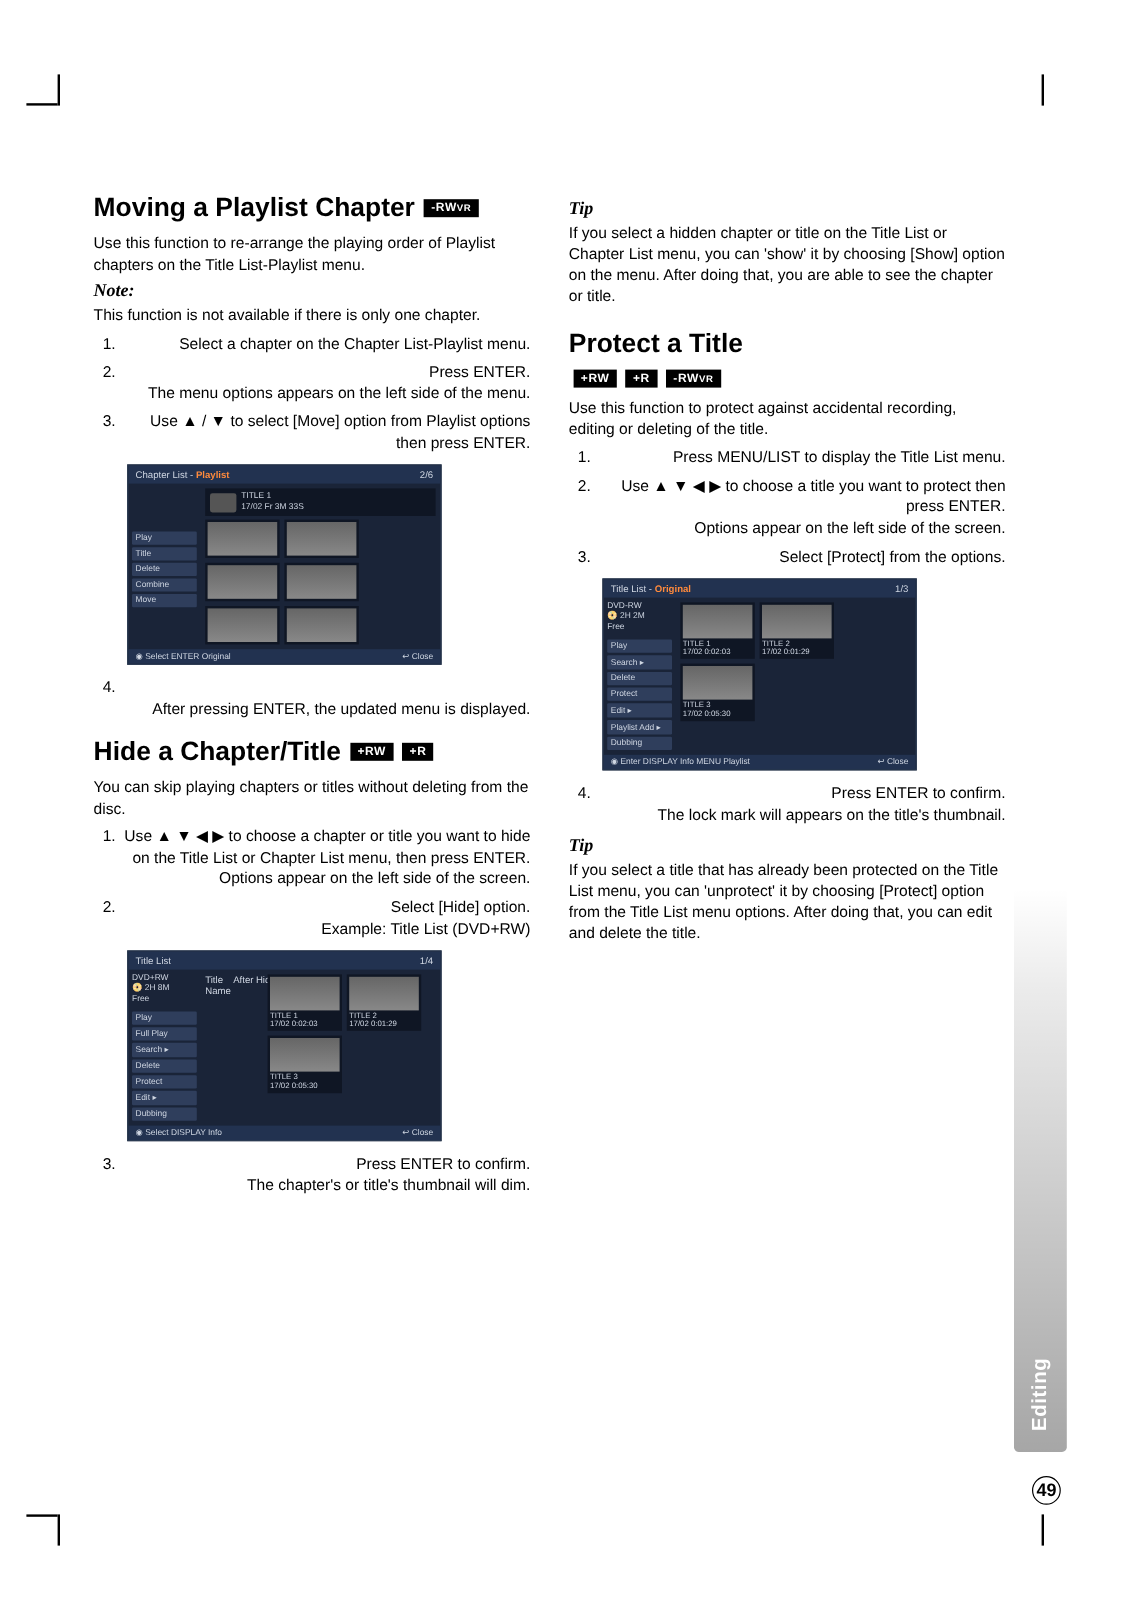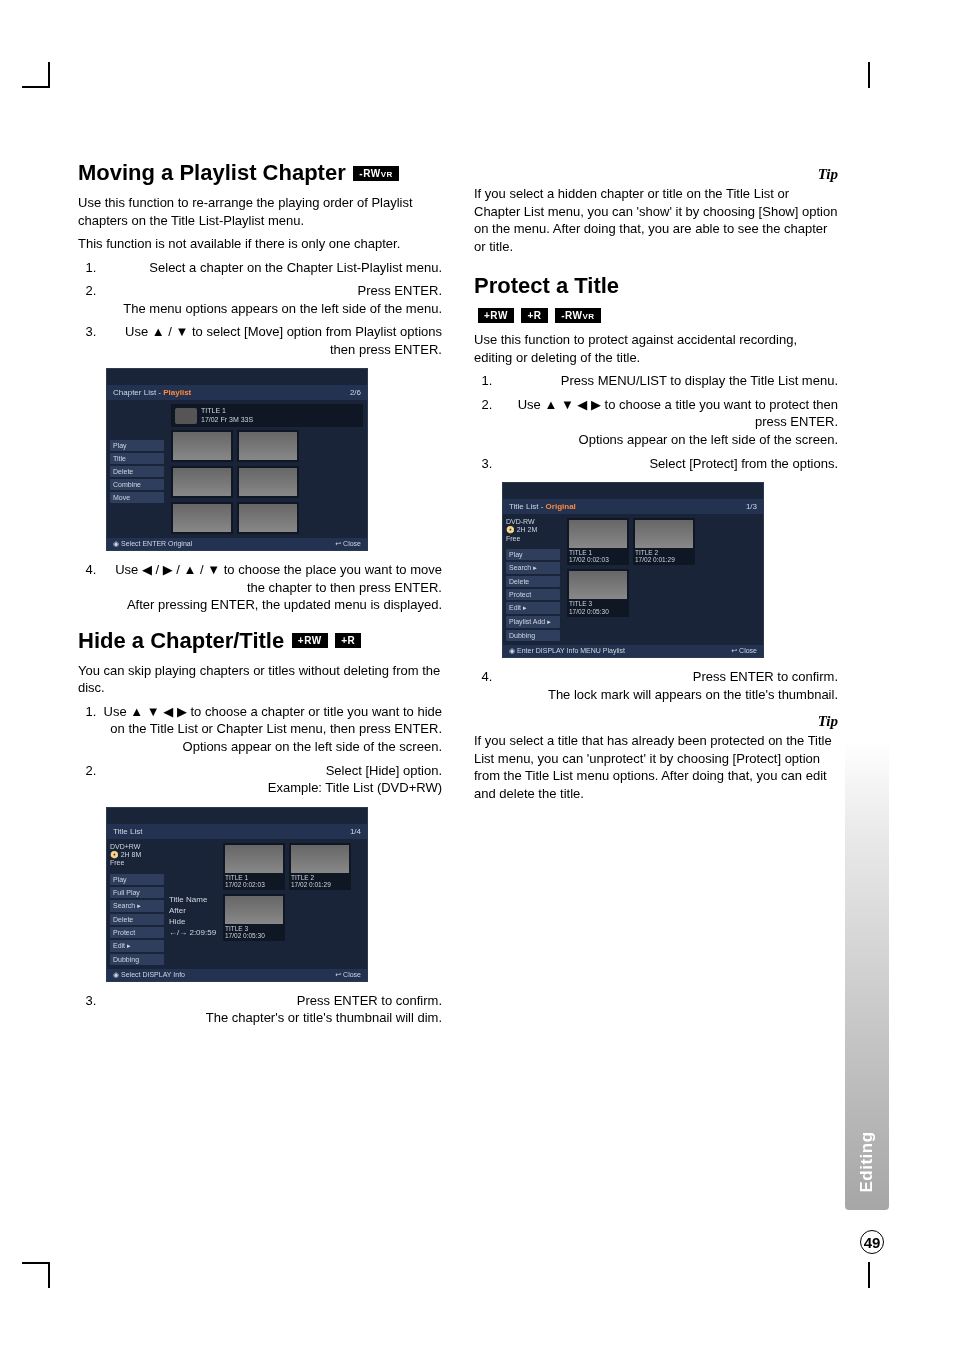--- a/index.html
+++ b/index.html
@@ -52,21 +52,20 @@
   .badge-row { margin: 4px 0 8px 0; }
 
   p { margin: 0 0 6px 0; line-height: 1.35; }
   .note-lbl, .tip-lbl {
     font-family: Georgia, 'Times New Roman', serif;
     font-style: italic;
     font-weight: bold;
     font-size: 15px;
     margin-top: 6px;
     margin-bottom: 2px;
-    text-align: right;
   }
 
   ol.steps {
     margin: 6px 0 10px 0;
     padding-left: 22px;
   }
   ol.steps li { margin-bottom: 6px; line-height: 1.35; text-align: right; }
 
   
   .shot {
@@ -76,21 +75,20 @@
     background: #1a2438;
     color: #cfd6e2;
     font-size: 8px;
   }
   .shot .bar {
     background: #223250;
     padding: 3px 6px;
     display: flex;
     justify-content: space-between;
     font-size: 8px;
-    margin-top: 16px;
   }
   .shot .bar .accent { color: #ff8a3c; font-weight: bold; }
   .shot .body { display: flex; }
   .shot .side {
     width: 54px;
     padding: 4px 3px;
     display: flex;
     flex-direction: column;
     gap: 2px;
   }
@@ -191,20 +189,21 @@
 
     <div class="col">
 
       <div class="hdr-row">
         <h2 class="section">Moving a Playlist Chapter</h2>
         <span class="badge"><span>-RW</span><span class="sub">VR</span></span>
       </div>
 
       <p>Use this function to re-arrange the playing order of Playlist chapters on the Title List-Playlist menu.</p>
 
+      <div class="note-lbl">Note:</div>
       <p>This function is not available if there is only one chapter.</p>
 
       <ol class="steps">
         <li>Select a chapter on the Chapter List-Playlist menu.</li>
         <li>
           <span>Press ENTER.</span><br>
           <span>The menu options appears on the left side of the menu.</span>
         </li>
         <li>Use ▲ / ▼ to select [Move] option from Playlist options then press ENTER.</li>
       </ol>
@@ -254,21 +253,21 @@
           </div>
         </div>
         <div class="foot">
             <span>◉ Select  ENTER Original</span>
             <span>↩ Close</span>
           </div>
       </div>
 
       <ol class="steps" start="4">
         <li>
-          <span>Use ◀ / ▶ / ▲ / ▼ to choose the place you want to move the chapter to then press ENTER.</span><br>
+          <br>
           <span>After pressing ENTER, the updated menu is displayed.</span>
         </li>
       </ol>
 
       <div class="hdr-row" style="margin-top:14px">
         <h2 class="section">Hide a Chapter/Title</h2>
         <span class="badge">+RW</span>
         <span class="badge">+R</span>
       </div>
 
@@ -298,21 +297,21 @@
               <div>Free</div>
             </div>
             <div class="mi">Play</div>
             <div class="mi">Full Play</div>
             <div class="mi"><span>Search</span> <span>▸</span></div>
             <div class="mi">Delete</div>
             <div class="mi">Protect</div>
             <div class="mi"><span>Edit</span> <span>▸</span></div>
             <div class="mi">Dubbing</div>
           </div>
-          <div style="width:48px;padding:4px 2px;display:flex;flex-direction:column;gap:2px;">
+          <div style="width:48px;padding:4px 2px;display:flex;flex-direction:row;gap:2px;">
              <div style="height:50px"></div>
              <div class="mi sub">Title Name</div>
              <div class="mi sub">After</div>
              <div class="mi sub">Hide</div>
              <div class="mi sub">←/→   2:09:59</div>
           </div>
           <div class="grid">
             <div class="thumbs">
               <div class="thumb">
                   <div class="img"></div>

